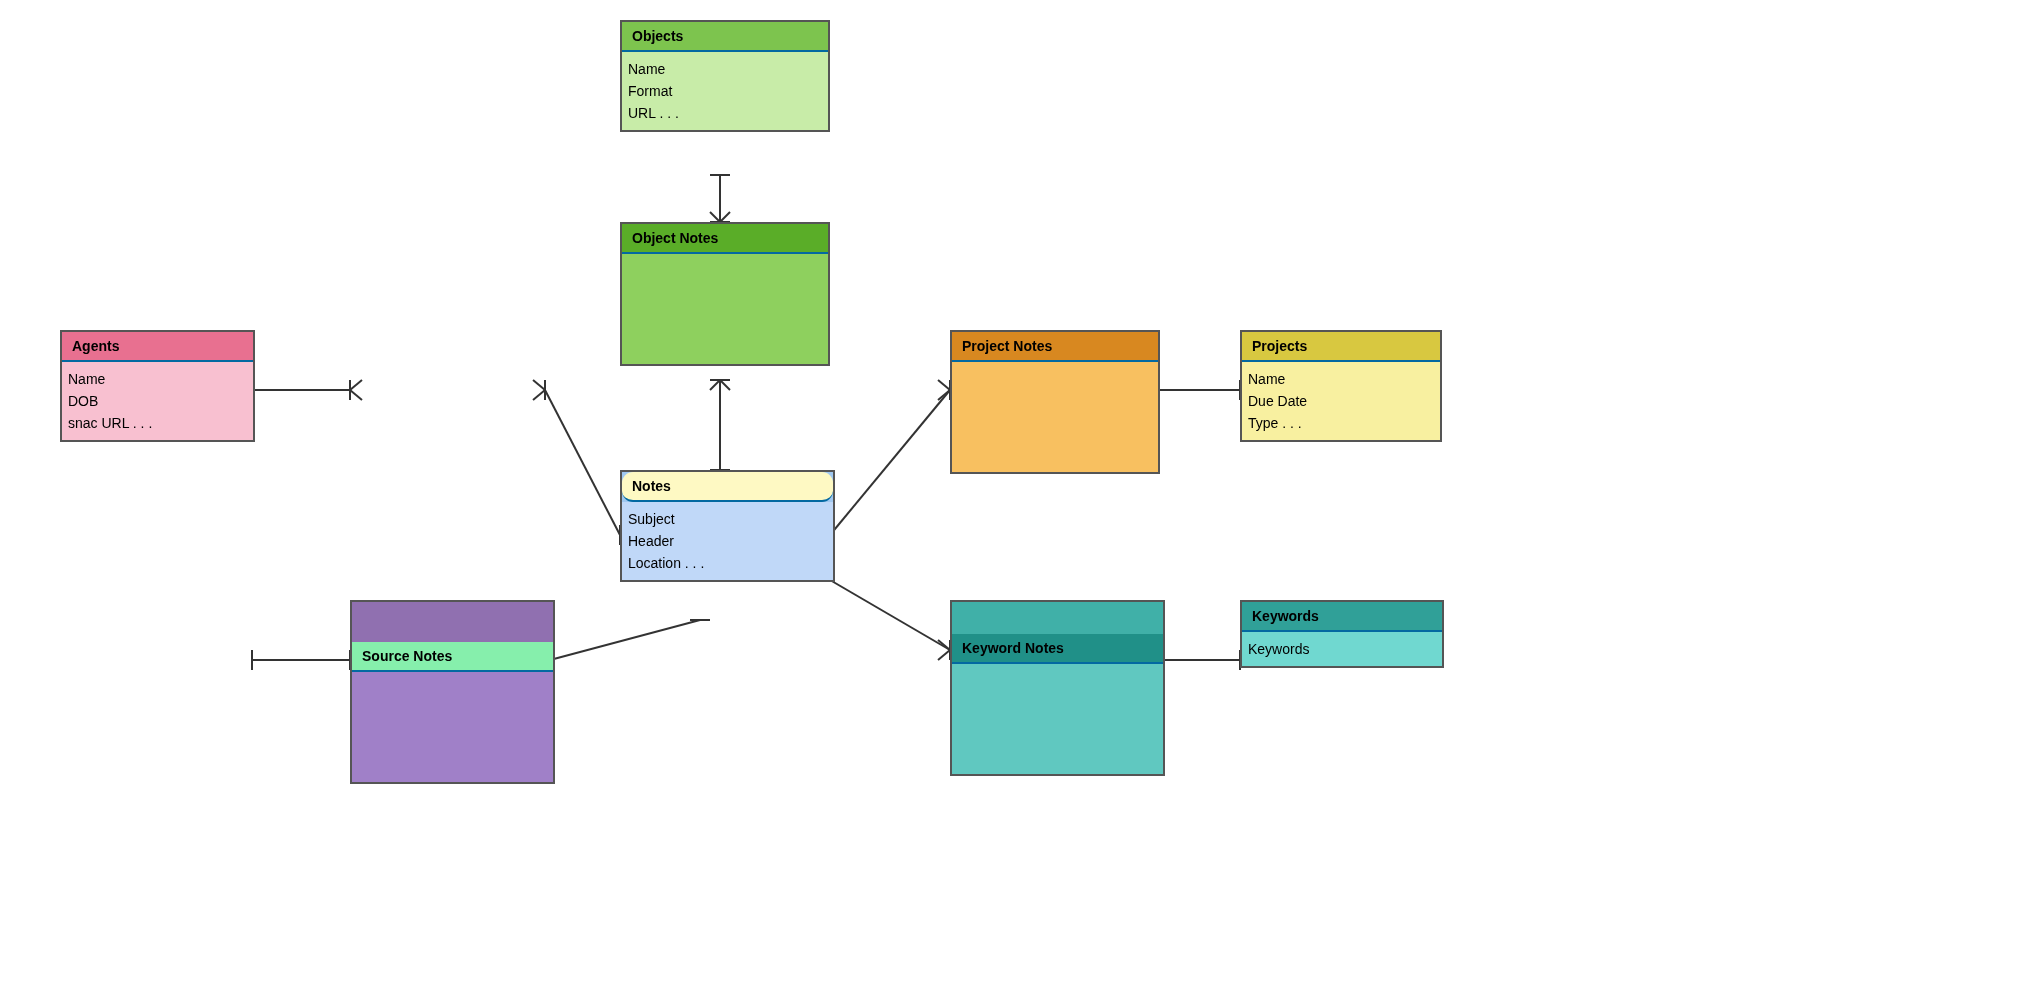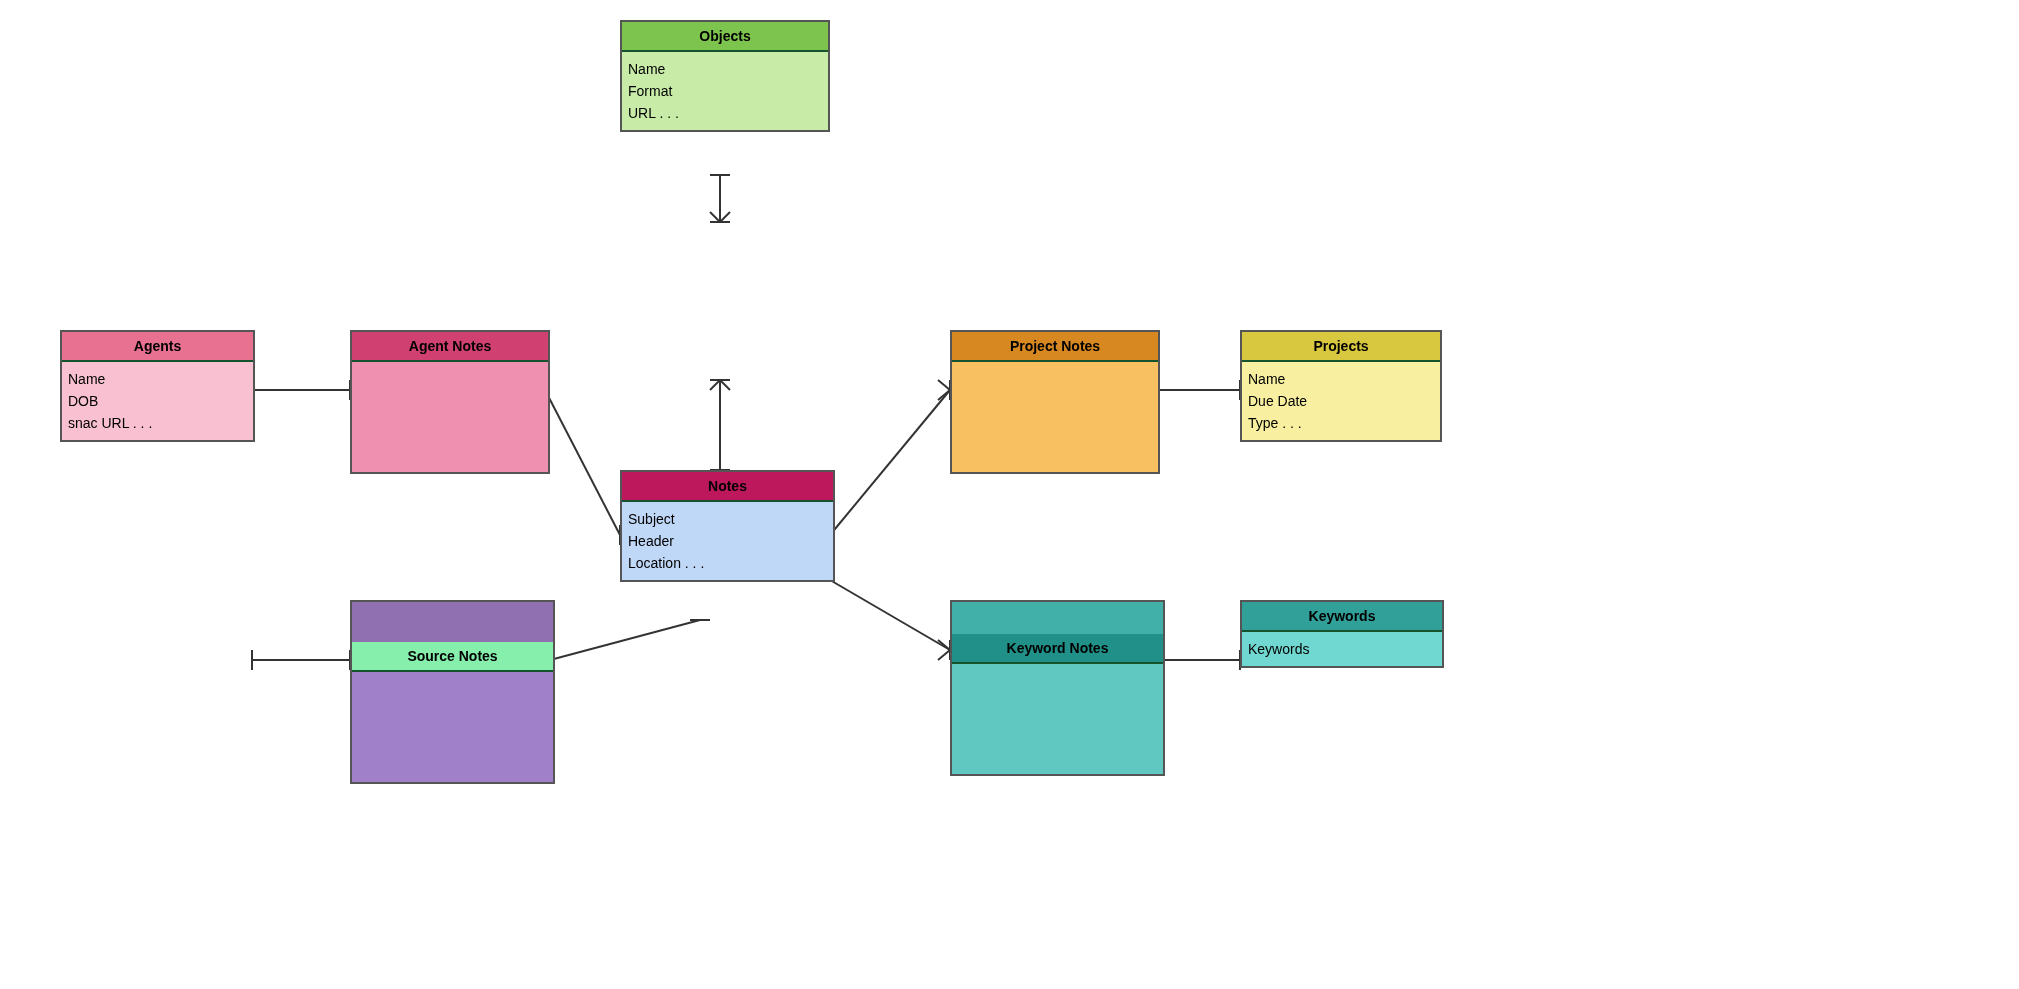--- a/index.html
+++ b/index.html
@@ -24,22 +24,21 @@
       height: 100%;
       pointer-events: none;
     }
     .entity-box {
       position: absolute;
       border: 2px solid #333;
     }
     .entity-header {
       padding: 6px 10px;
       font-weight: bold;
-      text-align: center;
-      border-bottom: 2px solid #14532d;
+      border-bottom: 2px solid #0369a1;
     }
     .entity-body {
       padding: 6px 6px;
     }
     .entity-body div {
       padding: 3px 0;
     }
 
     
     .objects-box { background: #a8d88a; border-color: #555; }
@@ -56,21 +55,21 @@
     .agents-box .entity-header { background: #e87090; }
     .agents-box .entity-body { background: #f8c0d0; }
 
     
     .agentnotes-box { background: #e87090; border-color: #555; }
     .agentnotes-box .entity-header { background: #d04070; }
     .agentnotes-box .entity-body { background: #f090b0; min-height: 80px; }
 
     
     .notes-box { background: #a0c8f0; border-color: #555; }
-    .notes-box .entity-header { background: #be185d; }
+    .notes-box .entity-header { background: #fef9c3; border-radius: 11px; }
     .notes-box .entity-body { background: #c0d8f8; }
 
     
     .sources-box { background: #c0a8d8; border-color: #555; }
     .sources-box .entity-header { background: #a080c0; }
     .sources-box .entity-body { background: #d8c0e8; }
 
     
     .sourcenotes-box { background: #9070b0; border-color: #555; }
     .sourcenotes-box .entity-header { background: #86efac; margin-top: 40px; }
@@ -187,34 +186,34 @@
 
   <div class="entity-box objects-box" style="left:620px; top:20px; width:210px;">
     <div class="entity-header">Objects</div>
     <div class="entity-body">
       <div>Name</div>
       <div>Format</div>
       <div>URL . . .</div>
     </div>
   </div>
 
+  <div class="entity-box objectnotes-box" style="left:620px; top:222px; width:210px;">
+    <div class="entity-header">Object Notes</div>
+    <div class="entity-body" style="min-height:110px;"></div>
+  </div>
 
   <div class="entity-box agents-box" style="left:60px; top:330px; width:195px;">
     <div class="entity-header">Agents</div>
     <div class="entity-body">
       <div>Name</div>
       <div>DOB</div>
       <div>snac URL . . .</div>
     </div>
   </div>
 
-  <div class="entity-box agentnotes-box" style="left:350px; top:330px; width:200px;">
-    <div class="entity-header">Agent Notes</div>
-    <div class="entity-body" style="min-height:110px;"></div>
-  </div>
 
   <div class="entity-box notes-box" style="left:620px; top:470px; width:215px;">
     <div class="entity-header">Notes</div>
     <div class="entity-body">
       <div>Subject</div>
       <div>Header</div>
       <div>Location . . .</div>
     </div>
   </div>
 

